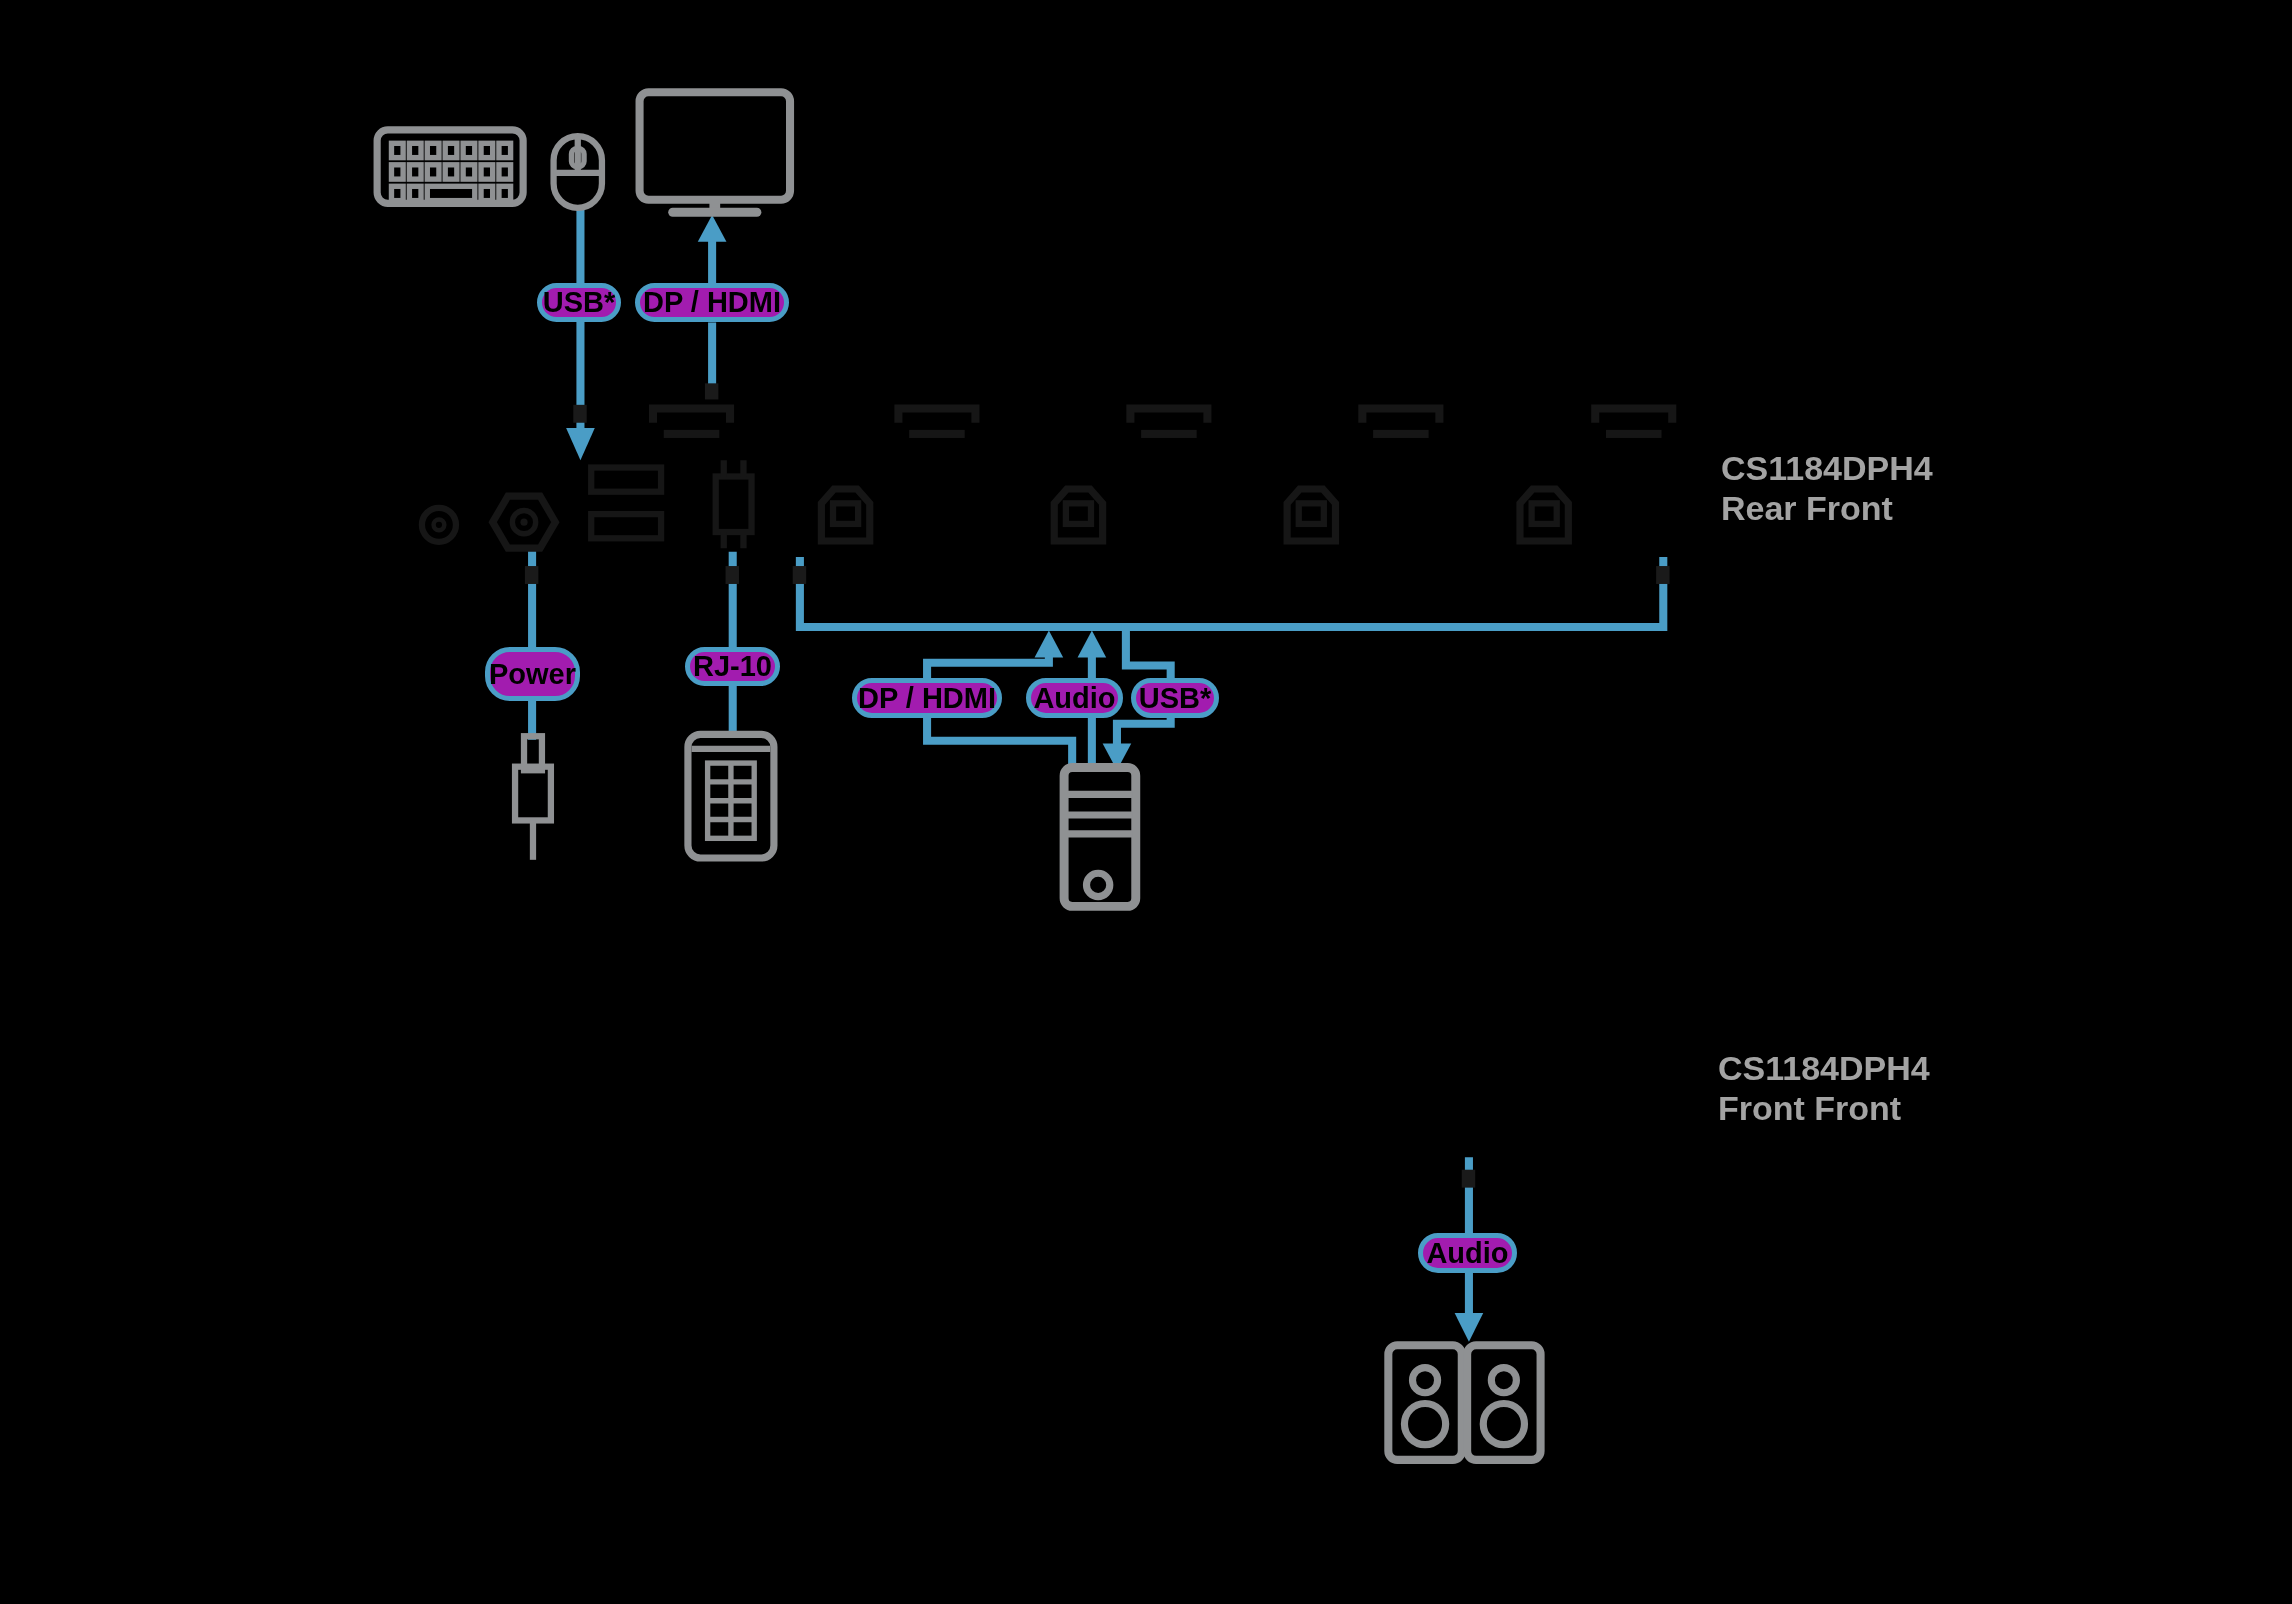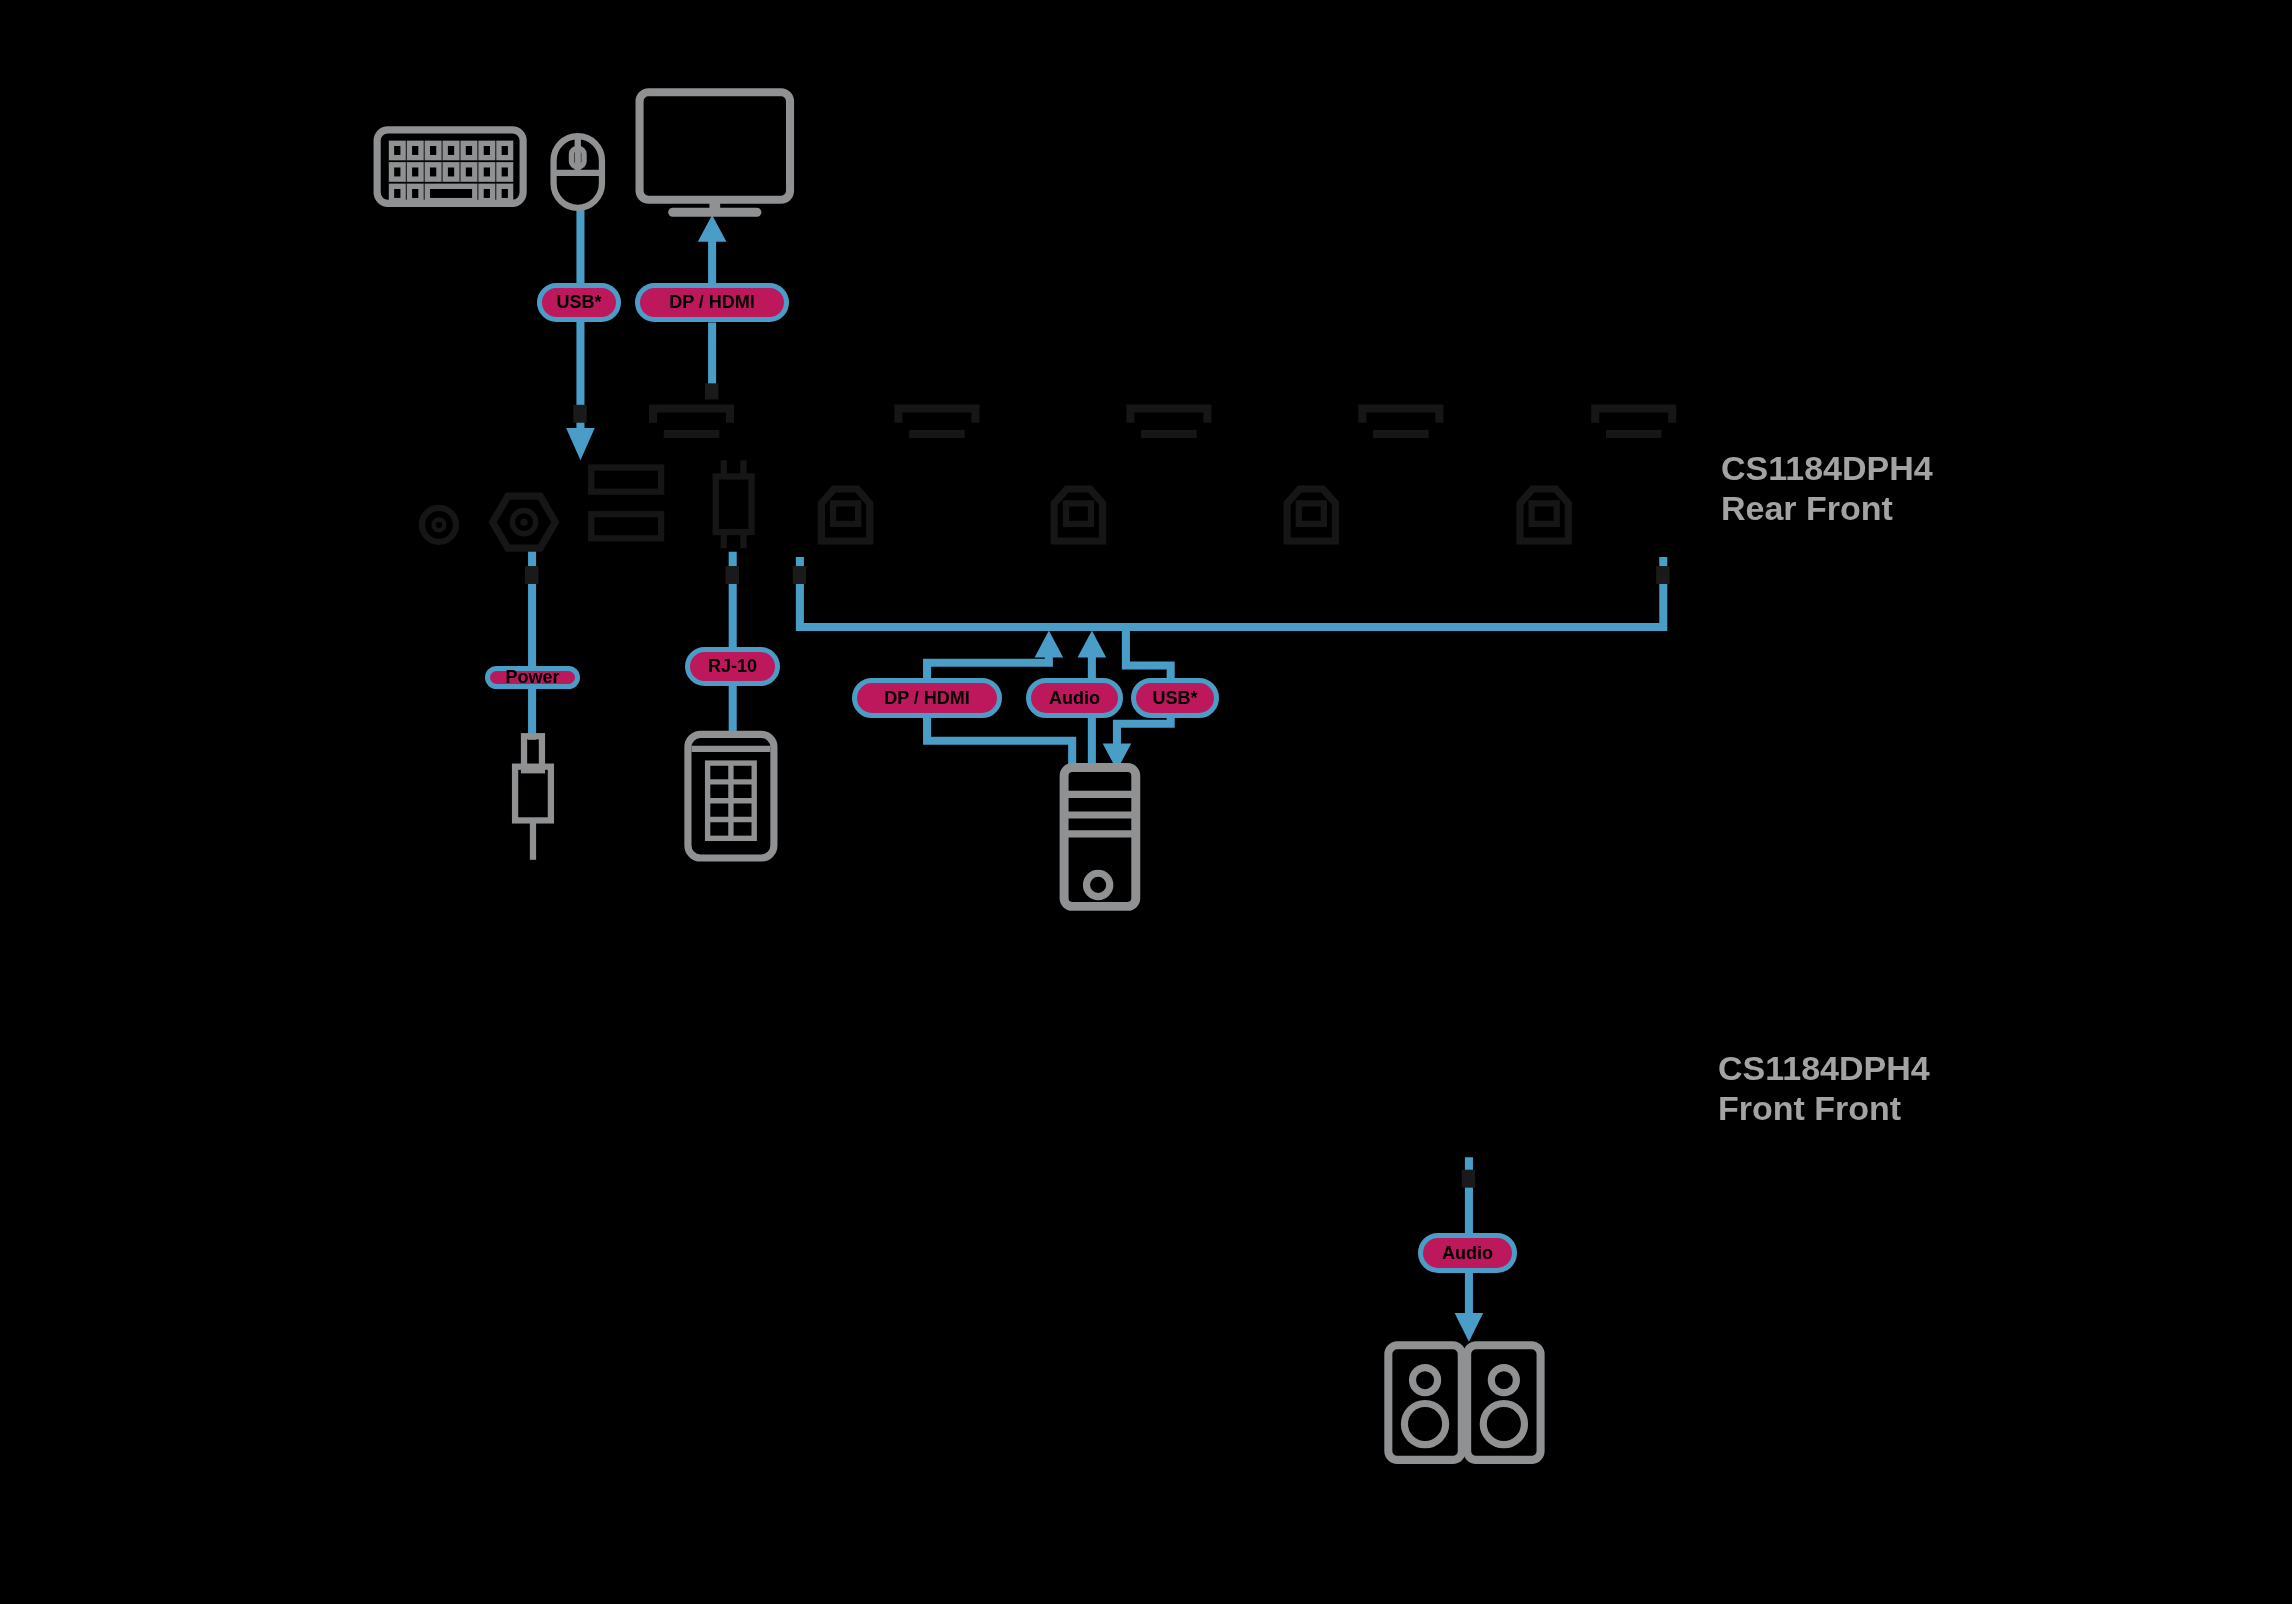--- a/index.html
+++ b/index.html
@@ -7,26 +7,26 @@
     position:relative;
     width:2293px;height:1605px;
     background:#000000;
     font-family:"Liberation Sans", sans-serif;
     overflow:hidden;
   }
   #diagram-svg{position:absolute;left:0;top:0;width:2293px;height:1605px;}
   .pill{
     position:absolute;
     box-sizing:border-box;
-    background:#be185d;
+    background:#a21caf;
     border:5.4px solid #4A9DC6;
     border-radius:25px;
     color:#000000;
     font-weight:bold;
-    font-size:18px;
+    font-size:29px;
     display:flex;align-items:center;justify-content:center;
     white-space:nowrap;
     letter-spacing:0px;
   }
   .title{
     position:absolute;
     color:#a3a3a3;
     font-weight:bold;
     font-size:34px;
     line-height:40px;
@@ -203,21 +203,21 @@
         <circle cx="1591" cy="1590" r="23" stroke-width="8"></circle>
         <rect x="1638" y="1502" width="82" height="128" rx="10" stroke-width="9"></rect>
         <circle cx="1679" cy="1541" r="14" stroke-width="8"></circle>
         <circle cx="1679" cy="1590" r="23" stroke-width="8"></circle>
       </g>
     </g>
   </svg>
 
   <div class="pill" style="left:537px; top:283px; width:84px;  height:39px;">USB*</div>
   <div class="pill" style="left:635px; top:283px; width:154px; height:39px;">DP / HDMI</div>
-  <div class="pill" style="left:485px; top:647px; width:95px; height:23px;margin-top:19px;">Power</div>
+  <div class="pill" style="left:485px; top:647px; width:95px; height:54px;">Power</div>
   <div class="pill" style="left:685px; top:647px; width:95px; height:39px;">RJ-10</div>
   <div class="pill" style="left:852px; top:678px; width:150px; height:40px;">DP / HDMI</div>
   <div class="pill" style="left:1026px;top:678px; width:97px; height:40px;">Audio</div>
   <div class="pill" style="left:1131px;top:678px; width:88px;  height:40px;">USB*</div>
   <div class="pill" style="left:1418px;top:1233px;width:99px; height:40px;">Audio</div>
 
   <div class="title" style="left:1721px; top:448px;">
     <div>CS1184DPH4</div>
     <div>Rear Front</div>
   </div>

